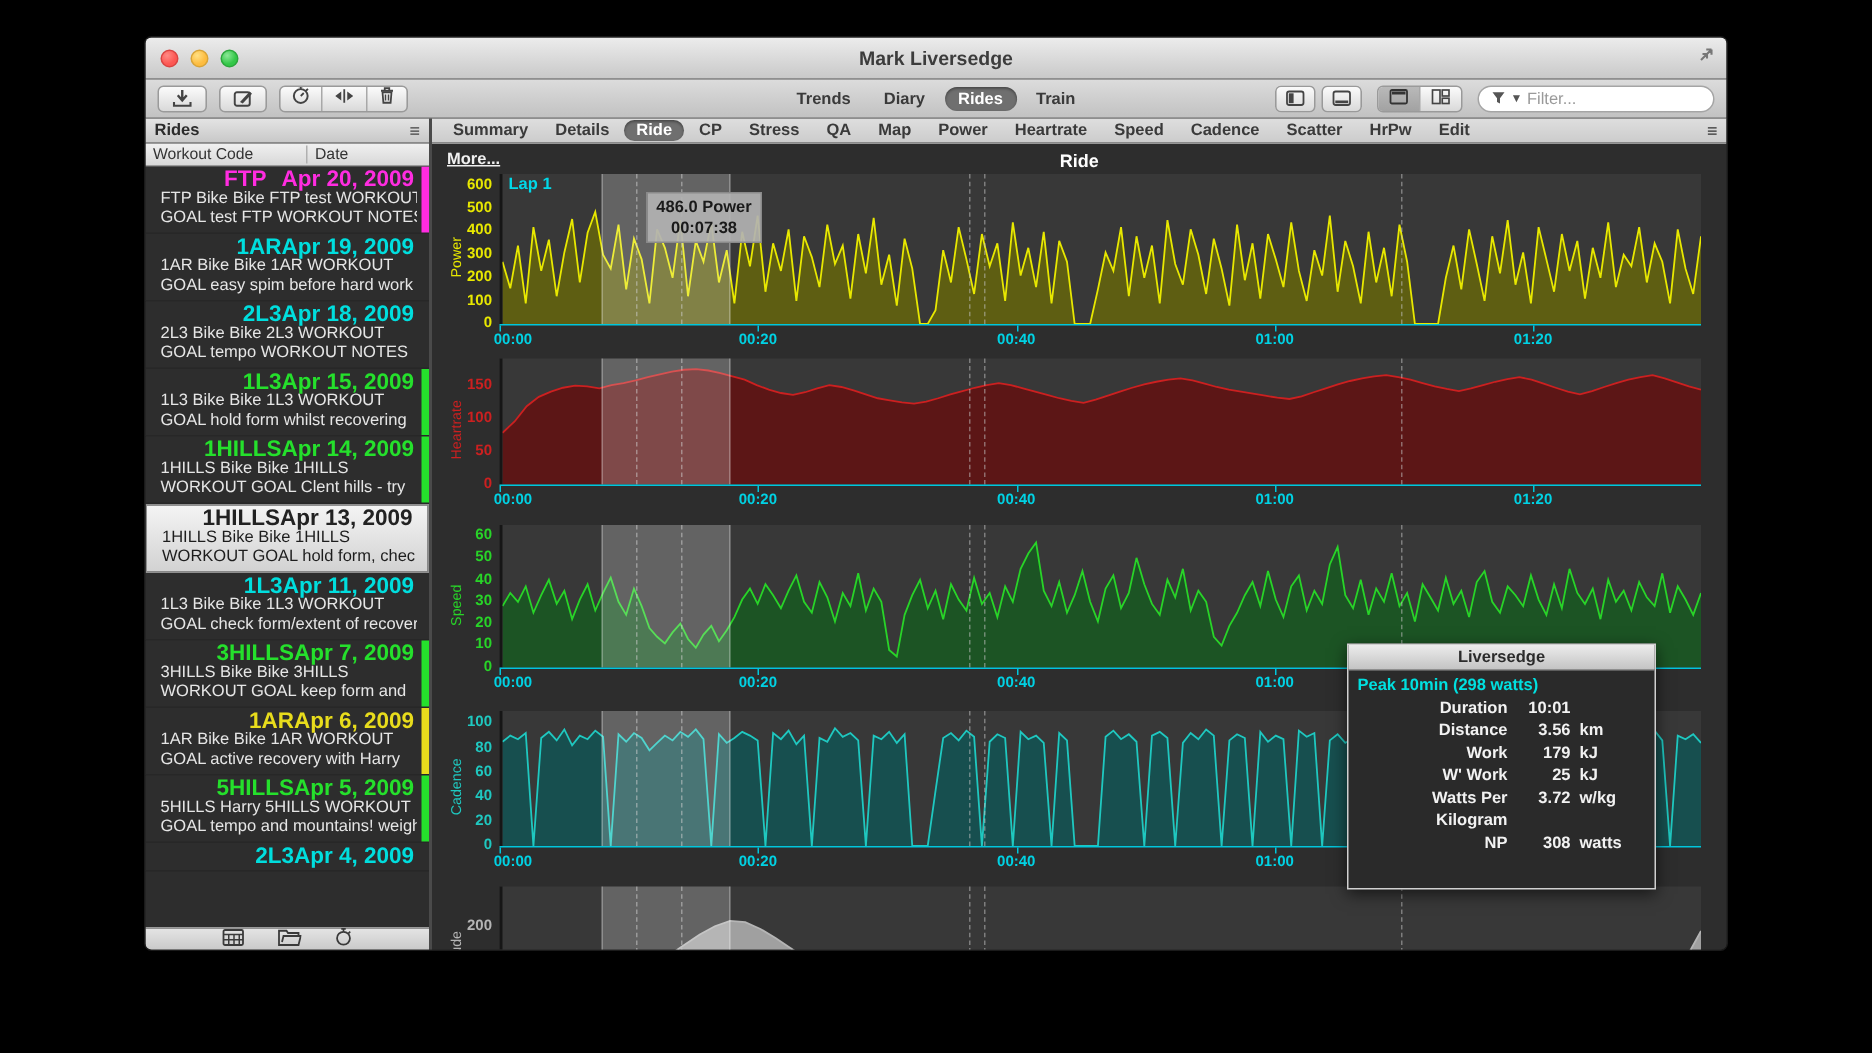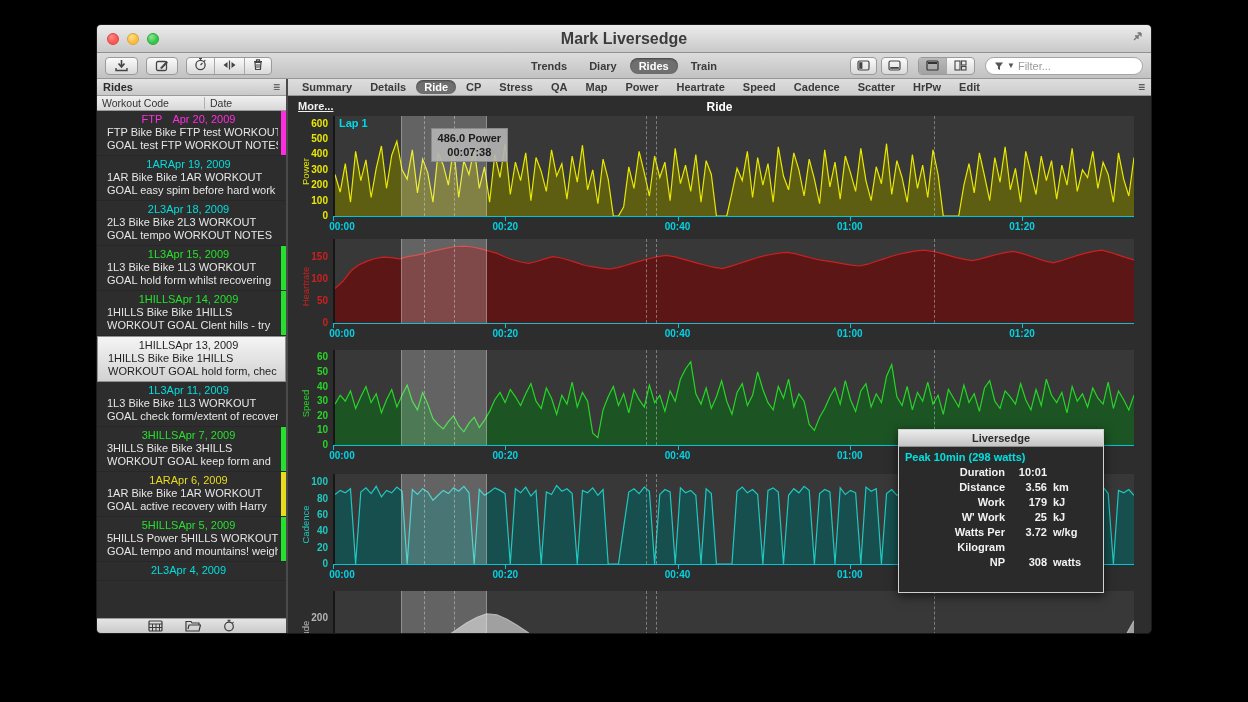--- a/index.html
+++ b/index.html
@@ -9,21 +9,21 @@
     background:#2d2d2d; border-radius:5px; overflow:hidden; border:1px solid #1a1a1a; }
 
   
   .titlebar { height:28px; background:linear-gradient(#ececec,#c9c9c9); border-bottom:1px solid #8f8f8f;
     position:relative; display:flex; align-items:center; justify-content:center; }
   .traffic { position:absolute; left:10px; top:8px; display:flex; gap:8px; }
   .tl { width:12px; height:12px; border-radius:50%; }
   .tl.red { background:radial-gradient(circle at 35% 30%, #ff8a85,#fc5753 60%); border:1px solid #d94442; }
   .tl.yellow { background:radial-gradient(circle at 35% 30%, #ffe084,#fdbc40 60%); border:1px solid #d8a438; }
   .tl.green { background:radial-gradient(circle at 35% 30%, #8ce897,#33c748 60%); border:1px solid #2ca73c; }
-  .win-title { font-size:16px; font-weight:bold; color:#3c3c3c; }
+  .win-title { font-size:13px; font-weight:bold; color:#3c3c3c; }
   .resize-glyph { position:absolute; right:8px; top:6px; color:#777; }
 
   
   .toolbar { height:26px; background:linear-gradient(#dcdcdc,#c2c2c2); border-bottom:1px solid #969696;
     display:flex; align-items:center; padding:0 8px; position:relative; }
   .tb-left { display:flex; gap:8px; align-items:center; }
   .btn { height:18px; background:linear-gradient(#fbfbfb,#d9d9d9); border:1px solid #9a9a9a; border-radius:4px;
     display:flex; align-items:center; justify-content:center; padding:0 8px; cursor:default; }
   .btn svg { display:block; }
   .seg { display:flex; height:18px; border:1px solid #9a9a9a; border-radius:4px; overflow:hidden; background:linear-gradient(#fbfbfb,#d9d9d9); }
@@ -45,21 +45,21 @@
   .sidebar { width:191px; background:#2d2d2d; border-right:2px solid #4a4a4a; display:flex; flex-direction:column; }
   .sb-header { height:17px; background:linear-gradient(#e4e4e4,#c8c8c8); border-bottom:1px solid #9a9a9a;
     display:flex; align-items:center; padding:0 6px; font-size:11px; font-weight:bold; color:#2b2b2b; }
   .sb-header .burger { margin-left:auto; color:#444; font-size:12px; }
   .sb-cols { height:15px; background:linear-gradient(#f0f0f0,#d8d8d8); border-bottom:1px solid #9a9a9a;
     display:flex; font-size:10.5px; color:#333; align-items:center; }
   .sb-cols .c1 { width:108px; padding-left:5px; border-right:1px solid #b0b0b0; }
   .sb-cols .c2 { padding-left:5px; }
   .sb-list { flex:1; overflow:hidden; }
   .ride { position:relative; padding:2px 8px 3px 4px; border-bottom:1px solid #272727; background:#2d2d2d; }
-  .ride .r1 { display:flex; justify-content:center; font-size:11px; font-weight:normal; line-height:13px; padding-right:2px; }
+  .ride .r1 { display:flex; justify-content:flex-end; font-size:15px; font-weight:bold; line-height:13px; padding-right:2px; }
   .ride .r2 { font-size:11px; color:#e6e6e6; line-height:13px; padding-left:6px; white-space:nowrap; overflow:hidden; }
   .ride .bar { position:absolute; right:0; top:0; bottom:0; width:5px; }
   .ride.selected { background:linear-gradient(#f4f4f4,#d2d2d2); border:1px solid #8f8f8f; }
   .ride.selected .r1 span { color:#222 !important; }
   .ride.selected .r2 { color:#1d1d1d; }
   .sb-foot { height:17px; background:linear-gradient(#e4e4e4,#c6c6c6); border-top:1px solid #9a9a9a;
     display:flex; align-items:center; justify-content:center; gap:22px; }
 
   
   .main { flex:1; display:flex; flex-direction:column; min-width:0; }
@@ -302,21 +302,21 @@
             </div>
             <div class="r2">1AR Bike Bike 1AR WORKOUT</div>
             <div class="r2">GOAL active recovery with Harry</div>
             <div class="bar" style="background: rgb(232, 220, 28);"></div>
           </div>
           <div class="ride">
             <div class="r1">
               <span style="color: rgb(37, 224, 44);">5HILLS</span>
               <span style="color: rgb(37, 224, 44);">Apr 5, 2009</span>
             </div>
-            <div class="r2">5HILLS Power 5HILLS WORKOUT</div>
+            <div class="r2">5HILLS Harry 5HILLS WORKOUT</div>
             <div class="r2">GOAL tempo and mountains! weight</div>
             <div class="bar" style="background: rgb(37, 224, 44);"></div>
           </div>
           <div class="ride">
             <div class="r1">
               <span style="color: rgb(0, 222, 222);">2L3</span>
               <span style="color: rgb(0, 222, 222);">Apr 4, 2009</span>
             </div>
           </div>
         </div>

